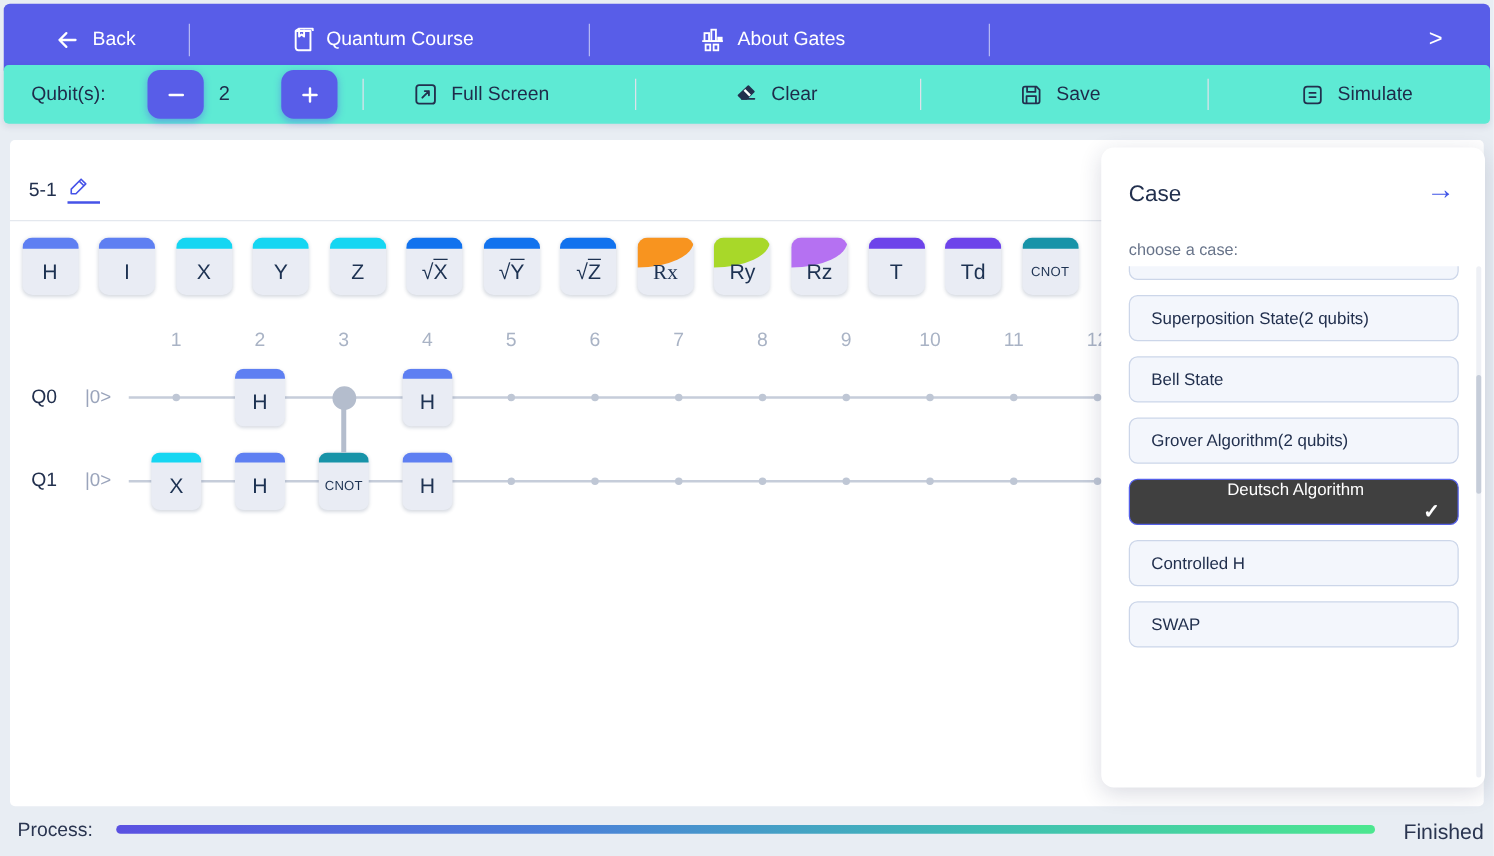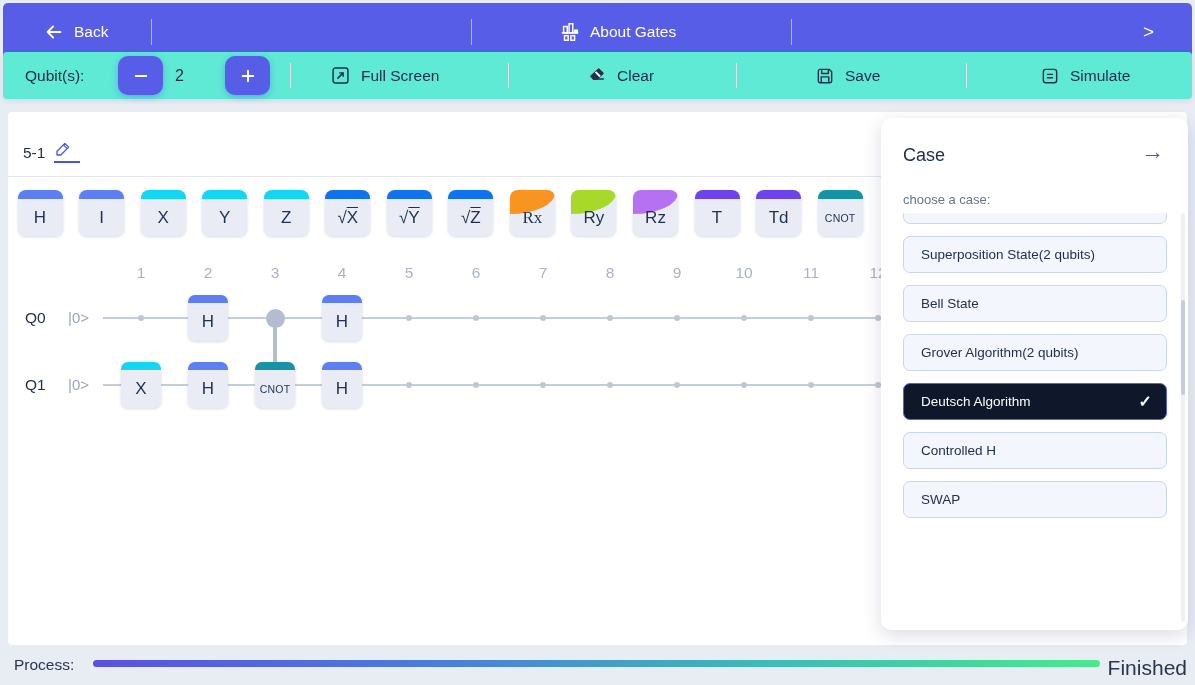--- a/index.html
+++ b/index.html
@@ -74,46 +74,56 @@
   .case-title { position:absolute; left:22px; top:27px; font-size:18px; color:#22304e; }
   .case-arrow { position:absolute; right:24px; top:20px; font-size:23px; color:#4156e8; cursor:pointer; }
   .case-sub { position:absolute; left:22px; top:74px; font-size:13px; color:#68748a; }
   .case-list { position:absolute; left:0; right:0; top:95px; bottom:4px; overflow:hidden; padding:0 21px 0 22px; }
   .case-item {
     height:37px; border-radius:7px; background:#f3f6fc; border:1px solid #ccd6e9;
     display:flex; align-items:center; padding:0 14px 0 17px; margin-bottom:12px;
     font-size:13.5px; color:#22304e; cursor:pointer;
   }
   .case-item.partial { margin-top:-26px; }
-  .case-item.selected { background:#0f172a; border-color:#5560e8; color:#fff; }
+  .case-item.selected { background:#404040; border-color:#5560e8; color:#fff;flex-direction:column; }
   .case-item .check { margin-left:auto; font-size:16px; font-weight:bold; color:#fff; }
   .case-track { position:absolute; right:3px; top:95px; bottom:8px; width:4px; border-radius:2px; background:#eef0f5; }
   .case-thumb { position:absolute; right:3px; top:182px; width:4px; height:95px; border-radius:2px; background:#c6cdd9; cursor:pointer; }
   
   .proc-label { position:absolute; left:14px; top:656px; font-size:15.5px; color:#2a3550; }
   .proc-bar {
     position:absolute; left:93px; top:660px; width:1007px; height:7px; border-radius:4px;
     background:linear-gradient(90deg,#5a51e1 0%,#4b7fd9 35%,#3fbcb4 68%,#4ce78f 100%);
   }
-  .proc-status { position:absolute; right:8px; top:656px; font-size:21px; color:#2a3550; }
+  .proc-status { position:absolute; right:8px; top:656px; font-size:17px; color:#2a3550; }
   svg { display:block; }
 </style>
 </head>
 <body>
 
 <div class="header">
   <div class="hgroup" style="left:40px">
     <span class="hicon">
       <svg width="22" height="22" viewBox="0 0 24 24" fill="none" stroke="#fff" stroke-width="2" stroke-linecap="round" stroke-linejoin="round">
           <path d="M19 12H5M11 6l-6 6 6 6"></path>
         </svg>
     </span>
     <span>Back</span>
   </div>
   <div class="hdiv" style="left:148px"></div>
+  <div class="hgroup" style="left:229px">
+    <span class="hicon">
+      <svg width="20" height="22" viewBox="0 0 22 24" fill="none" stroke="#fff" stroke-width="1.7" stroke-linejoin="round">
+          <path d="M5 4h13v17H7.3A2.3 2.3 0 0 1 5 18.7V4z"></path>
+          <path d="M5 4l3-2h12v2"></path>
+          <path d="M8 2v7l2.2-1.8L12.4 9V3"></path>
+        </svg>
+    </span>
+    <span>Quantum Course</span>
+  </div>
   <div class="hdiv" style="left:468px"></div>
   <div class="hgroup" style="left:556px">
     <span class="hicon">
       <svg width="22" height="22" viewBox="0 0 24 24" fill="none" stroke="#fff" stroke-width="1.6">
           <path d="M3 13h18"></path>
           <rect x="5" y="6" width="4" height="7"></rect>
           <rect x="11" y="3" width="4" height="10"></rect>
           <rect x="17" y="10" width="3" height="3" fill="#fff"></rect>
           <rect x="6" y="16" width="4" height="5"></rect>
           <rect x="13" y="16" width="4" height="5"></rect>

